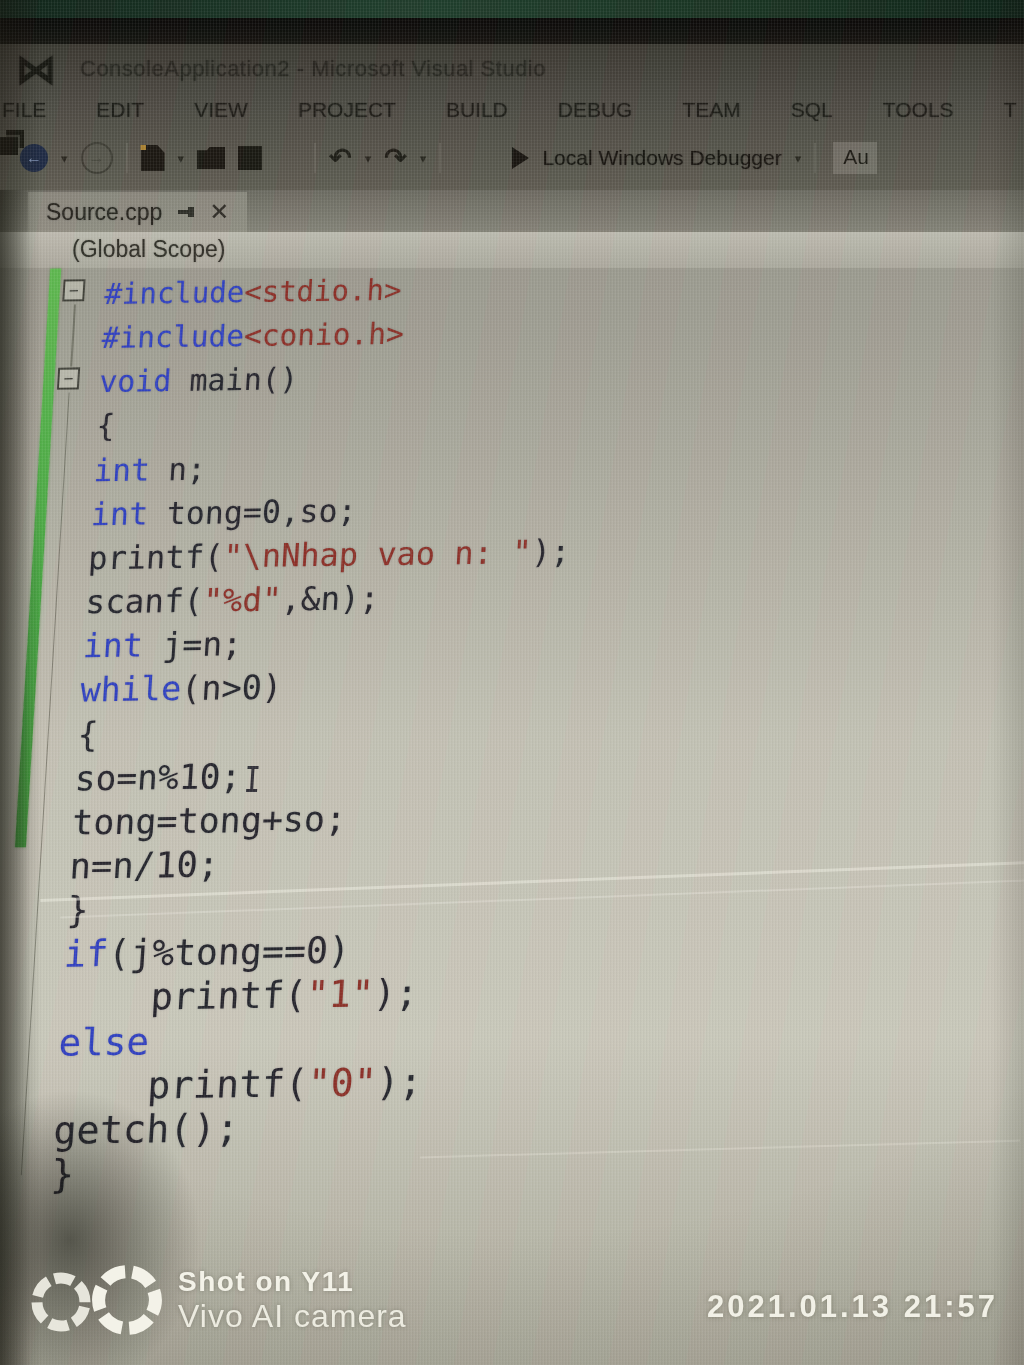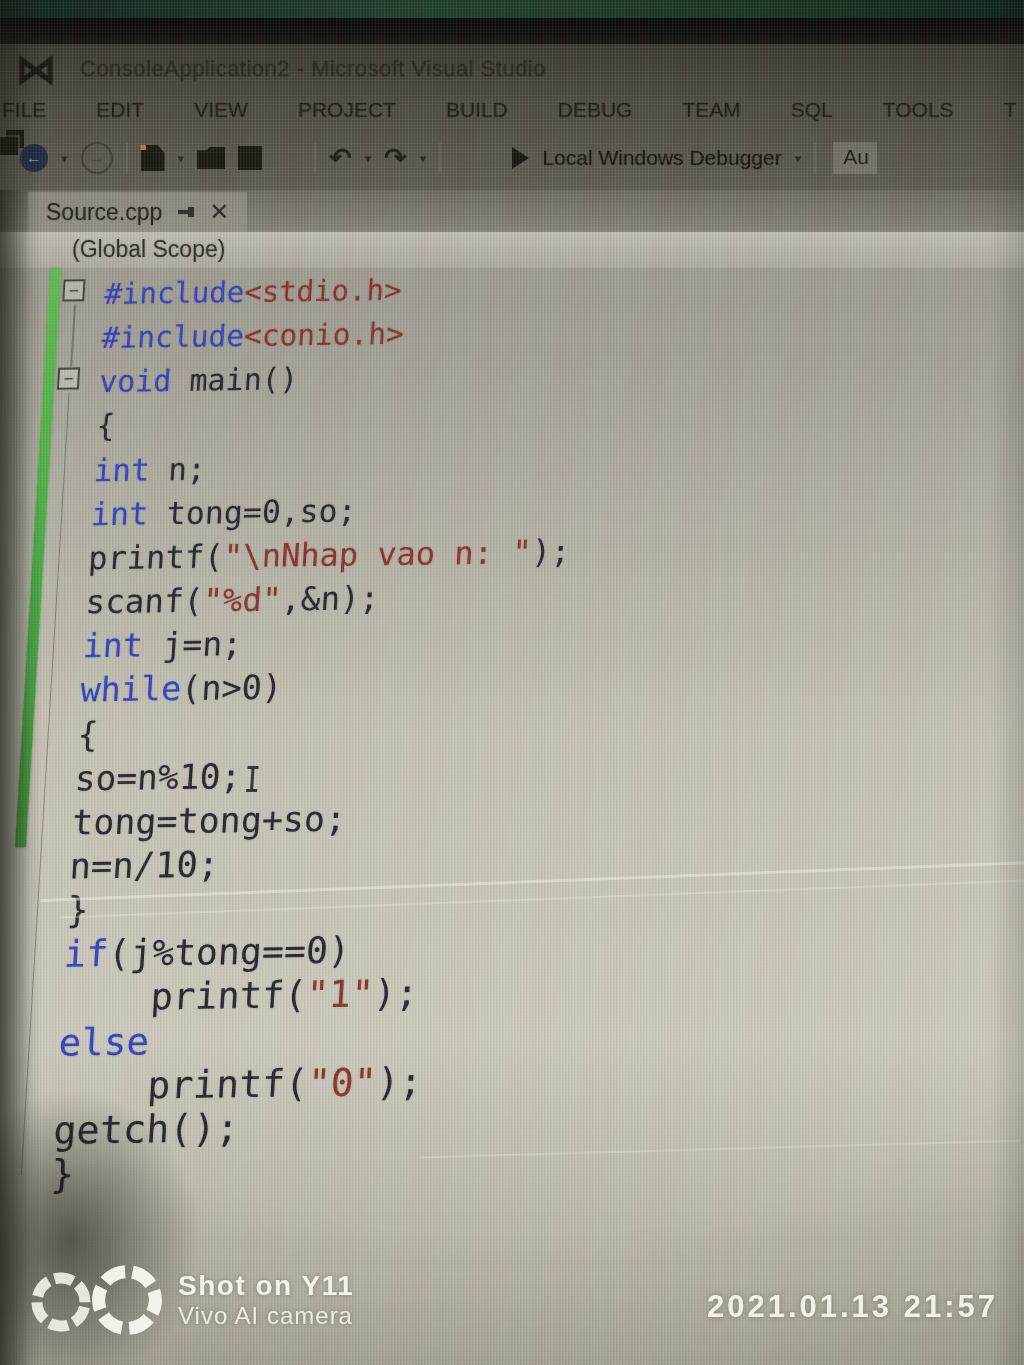--- a/index.html
+++ b/index.html
@@ -96,21 +96,21 @@
   .leftshadow{position:absolute;left:0;top:190px;width:30px;height:1175px;pointer-events:none;
     background:linear-gradient(90deg,rgba(18,18,10,.5),transparent);}
   .cornershadow{position:absolute;left:-60px;top:1090px;width:260px;height:300px;pointer-events:none;
     background:radial-gradient(closest-side,rgba(12,12,6,.55),transparent);}
   
   .watermark{position:absolute;left:28px;bottom:26px;display:flex;align-items:center;gap:14px;color:#f3f2e8;}
   .wm-icons{position:relative;width:136px;height:78px;}
   .wm-icons svg{position:absolute;}
   .wm-text{line-height:1.15;}
   .wm-line1{font-size:28px;font-weight:bold;letter-spacing:1.5px;text-shadow:0 0 4px rgba(60,60,45,.35);}
-  .wm-line2{font-size:24px;letter-spacing:1px;color:#ecebe0;text-shadow:0 0 4px rgba(60,60,45,.35);}
+  .wm-line2{font-size:32px;letter-spacing:1px;color:#ecebe0;text-shadow:0 0 4px rgba(60,60,45,.35);}
   .timestamp{position:absolute;right:34px;bottom:40px;font-size:31px;font-weight:bold;letter-spacing:3px;
     color:#f1f0e6;text-shadow:0 0 5px rgba(70,70,50,.4);}
 </style>
 </head>
 <body>
 
 <div class="photo">
 
   <div class="edge-top"></div>
   <div class="edge-band"></div>

